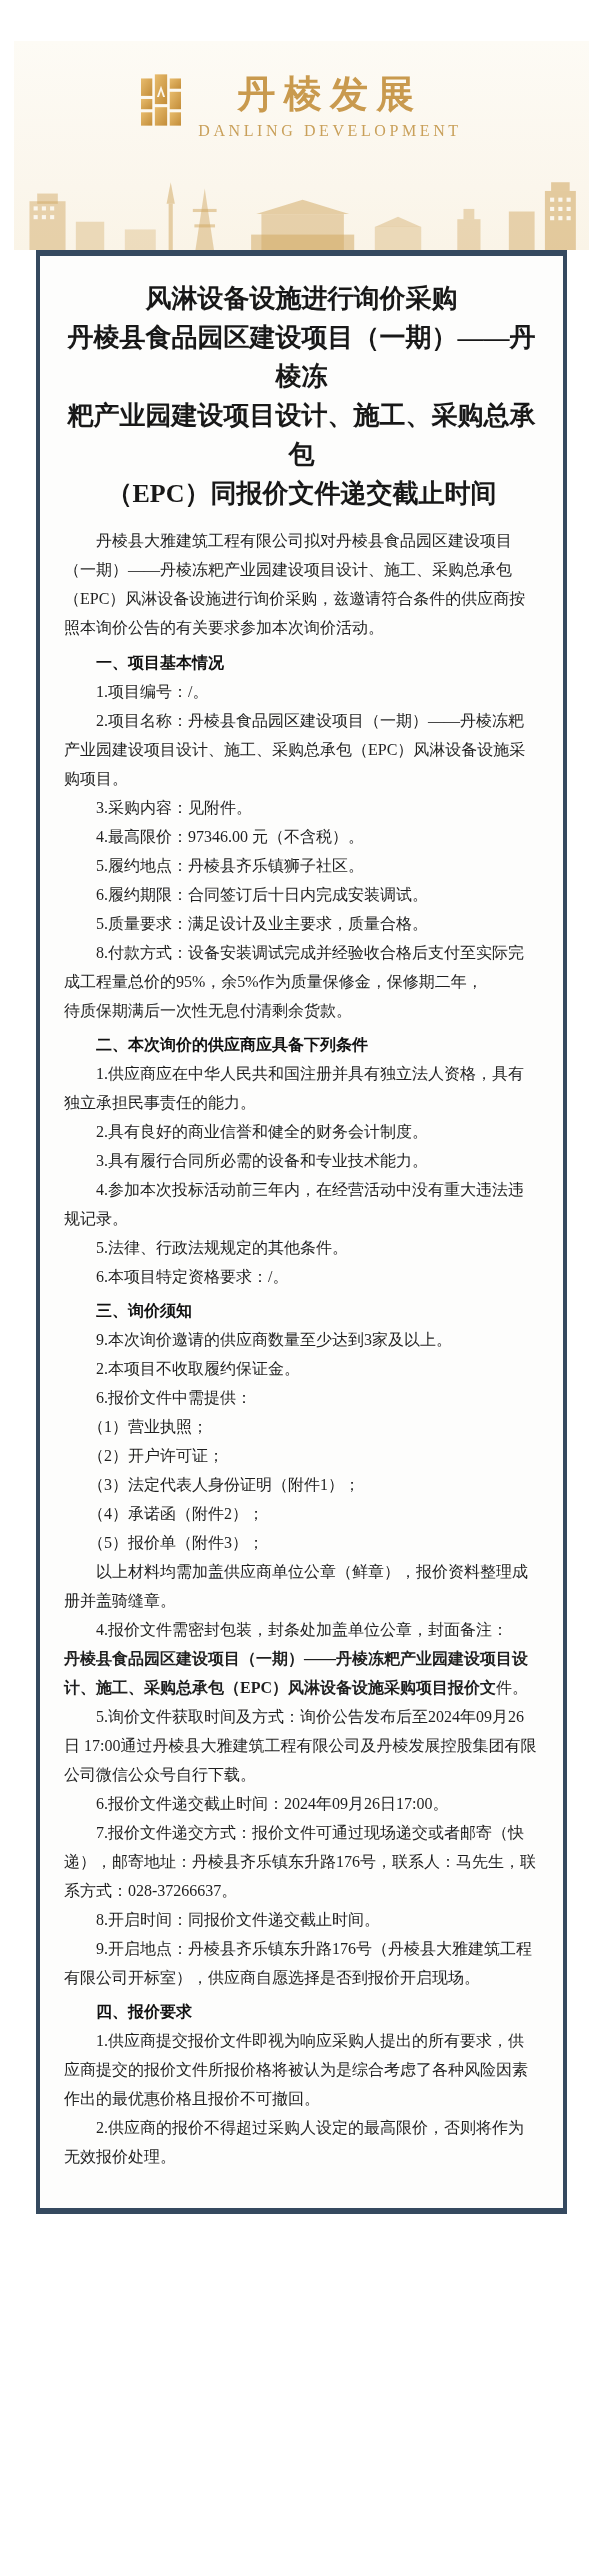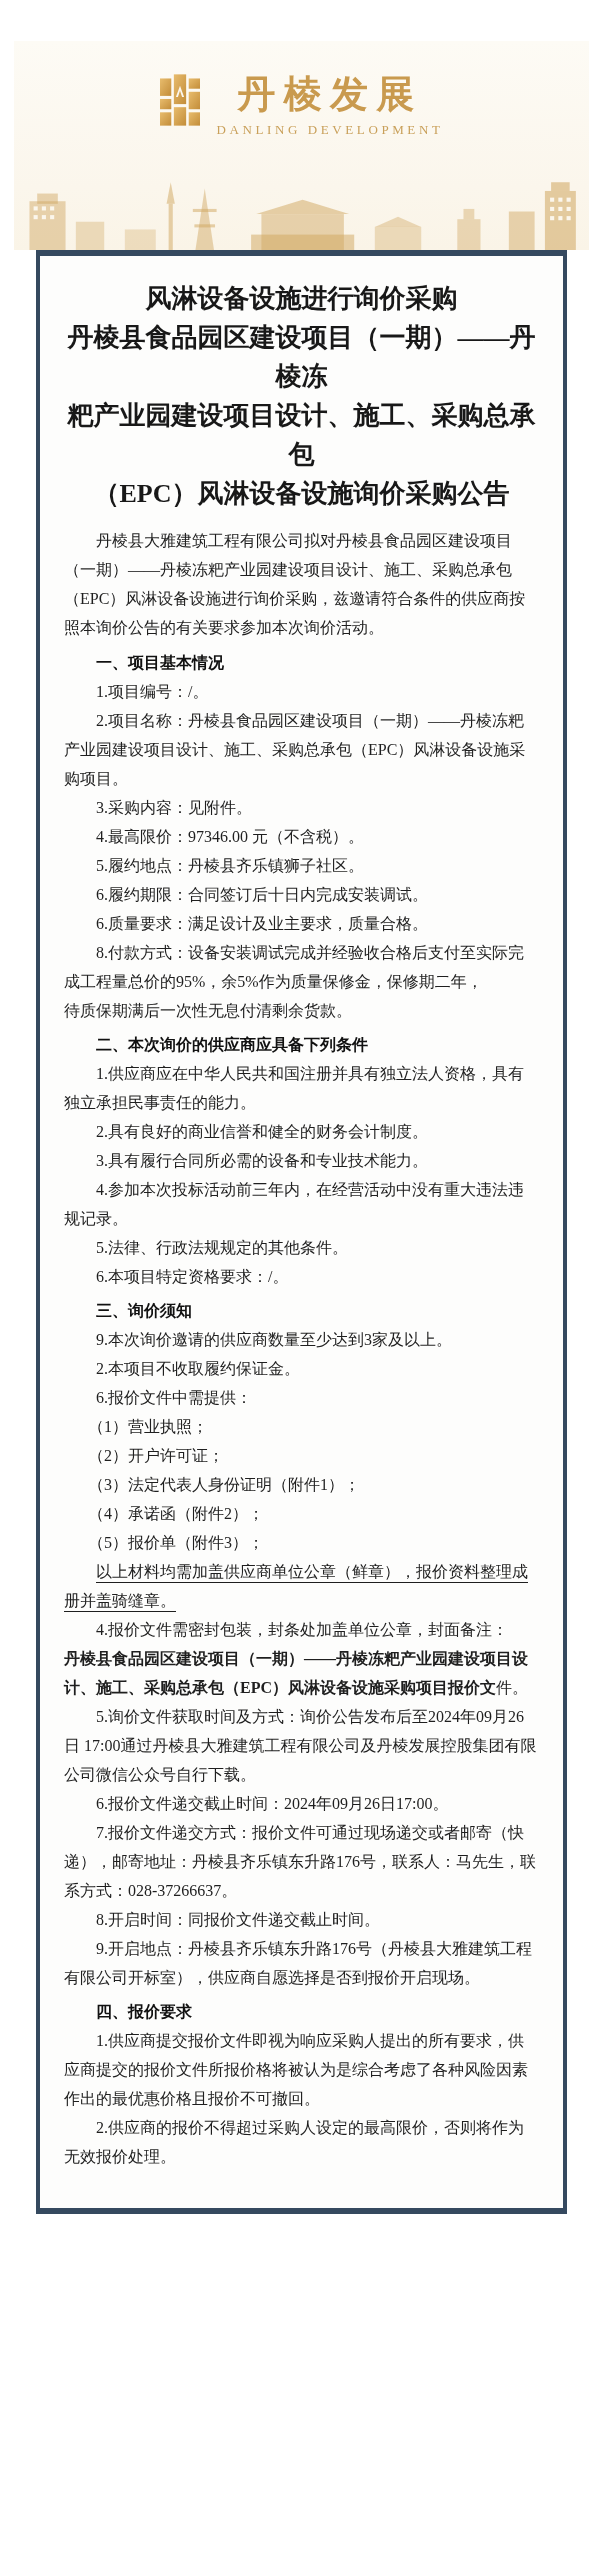--- a/index.html
+++ b/index.html
@@ -6,35 +6,35 @@
   body{width:603px;margin:0 auto;font-family:"Liberation Serif",serif;color:#202020;}
   .page{width:603px;overflow:hidden;background:#fff;}
 
   
   .banner{margin:41px 14.4px 0;height:209px;position:relative;overflow:hidden;
           background:linear-gradient(180deg,#fdfbf5 0%,#fbf6ec 70%,#faf4e7 100%);}
   .brand{position:absolute;top:33px;left:0;right:0;display:flex;justify-content:center;align-items:flex-start;gap:17px;}
   .brand-txt{text-align:center;}
   .brand-cn{font-size:38px;font-weight:700;letter-spacing:8.2px;color:#c99a4e;line-height:1.1;
             font-family:"Liberation Serif",serif;}
-  .brand-en{margin-top:6.2px;font-size:13px;letter-spacing:3.6px;color:#c9a05a;font-family:"Liberation Serif",serif;}
+  .brand-en{margin-top:6.2px;font-size:16px;letter-spacing:3.6px;color:#c9a05a;font-family:"Liberation Serif",serif;}
   .skyline{position:absolute;left:0;bottom:0;width:100%;height:77px;display:block;}
 
   
   .doc{margin:0 36px;border:6.2px solid #35495f;border-left-width:4.6px;border-right-width:4.6px;
        background:#fdfdfc;padding:23px 24px 37px;}
   .title-line{text-align:center;font-size:26px;line-height:39px;font-weight:700;color:#181818;
               font-family:"Liberation Serif",serif;}
   #doc-body{margin-top:13.4px;}
   .ln{font-size:16px;line-height:29px;color:#1f1f1f;}
   .para{text-indent:2em;}
   .cont{text-indent:0;}
   .item{text-indent:1.5em;}
   .heading{text-indent:2em;font-weight:700;color:#111;font-family:"Liberation Sans",sans-serif;margin-top:5.2px;}
-  .underline{text-decoration:underline;text-decoration-thickness:1px;text-underline-offset:4.6px;}
+  .underline{text-decoration-thickness:1px;text-underline-offset:4.6px;}
   .gap{}
   b{font-weight:700;}
 </style>
 </head>
 <body>
 
 <div class="page">
 
   <div class="banner">
     <div class="brand">
@@ -103,33 +103,33 @@
       </g>
     </svg>
   </div>
 
   <div class="doc">
 
     <div id="title-block">
         <div class="title-line">风淋设备设施进行询价采购</div>
         <div class="title-line">丹棱县食品园区建设项目（一期）——丹棱冻</div>
         <div class="title-line">粑产业园建设项目设计、施工、采购总承包</div>
-        <div class="title-line">（EPC）风淋设备设施询价采购公告</div>
+        <div class="title-line">（EPC）同报价文件递交截止时间</div>
       </div>
 
     <div id="doc-body">
         <div class="ln para">丹棱县大雅建筑工程有限公司拟对丹棱县食品园区建设项目（一期）——丹棱冻粑产业园建设项目设计、施工、采购总承包（EPC）风淋设备设施进行询价采购，兹邀请符合条件的供应商按照本询价公告的有关要求参加本次询价活动。</div>
         <div class="ln heading">一、项目基本情况</div>
         <div class="ln para">1.项目编号：/。</div>
         <div class="ln para">2.项目名称：丹棱县食品园区建设项目（一期）——丹棱冻粑产业园建设项目设计、施工、采购总承包（EPC）风淋设备设施采购项目。</div>
         <div class="ln para">3.采购内容：见附件。</div>
         <div class="ln para">4.最高限价：97346.00 元（不含税）。</div>
         <div class="ln para">5.履约地点：丹棱县齐乐镇狮子社区。</div>
         <div class="ln para">6.履约期限：合同签订后十日内完成安装调试。</div>
-        <div class="ln para">6.质量要求：满足设计及业主要求，质量合格。</div>
+        <div class="ln para">5.质量要求：满足设计及业主要求，质量合格。</div>
         <div class="ln para">8.付款方式：设备安装调试完成并经验收合格后支付至实际完成工程量总价的95%，余5%作为质量保修金，保修期二年，</div>
         <div class="ln cont gap">待质保期满后一次性无息付清剩余货款。</div>
         <div class="ln heading">二、本次询价的供应商应具备下列条件</div>
         <div class="ln para">1.供应商应在中华人民共和国注册并具有独立法人资格，具有独立承担民事责任的能力。</div>
         <div class="ln para">2.具有良好的商业信誉和健全的财务会计制度。</div>
         <div class="ln para">3.具有履行合同所必需的设备和专业技术能力。</div>
         <div class="ln para">4.参加本次投标活动前三年内，在经营活动中没有重大违法违规记录。</div>
         <div class="ln para">5.法律、行政法规规定的其他条件。</div>
         <div class="ln para">6.本项目特定资格要求：/。</div>
         <div class="ln heading">三、询价须知</div>

